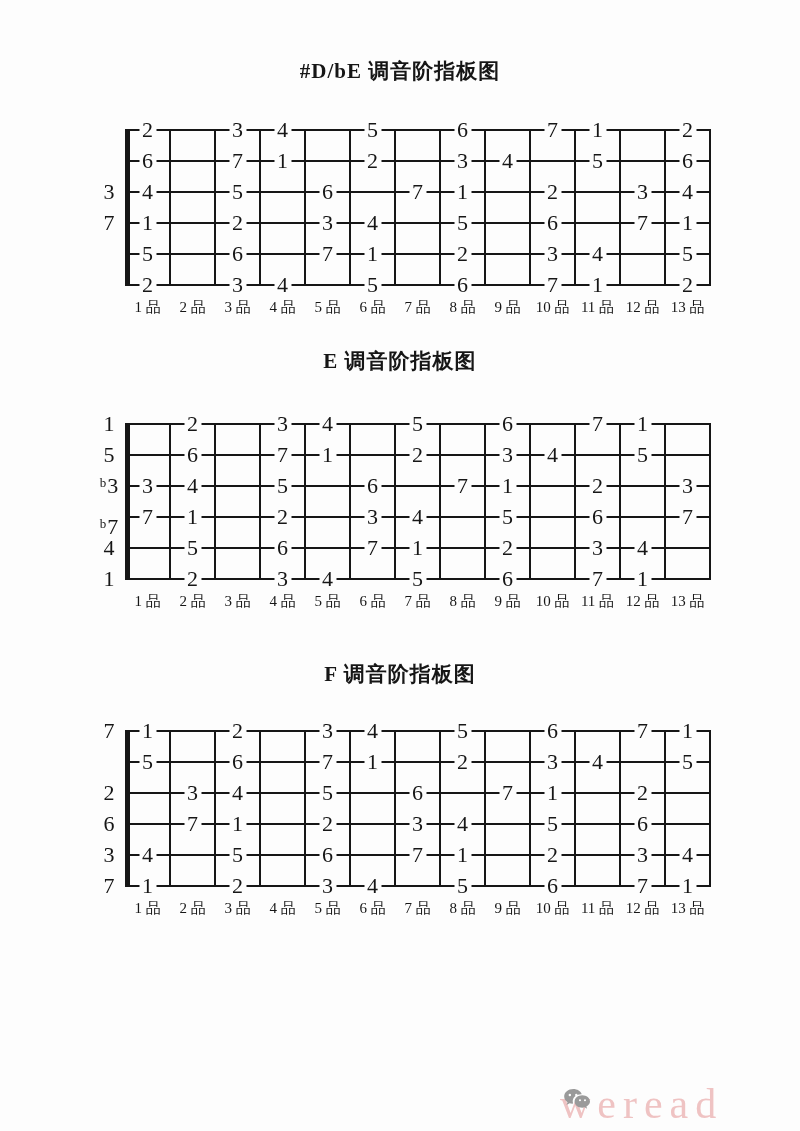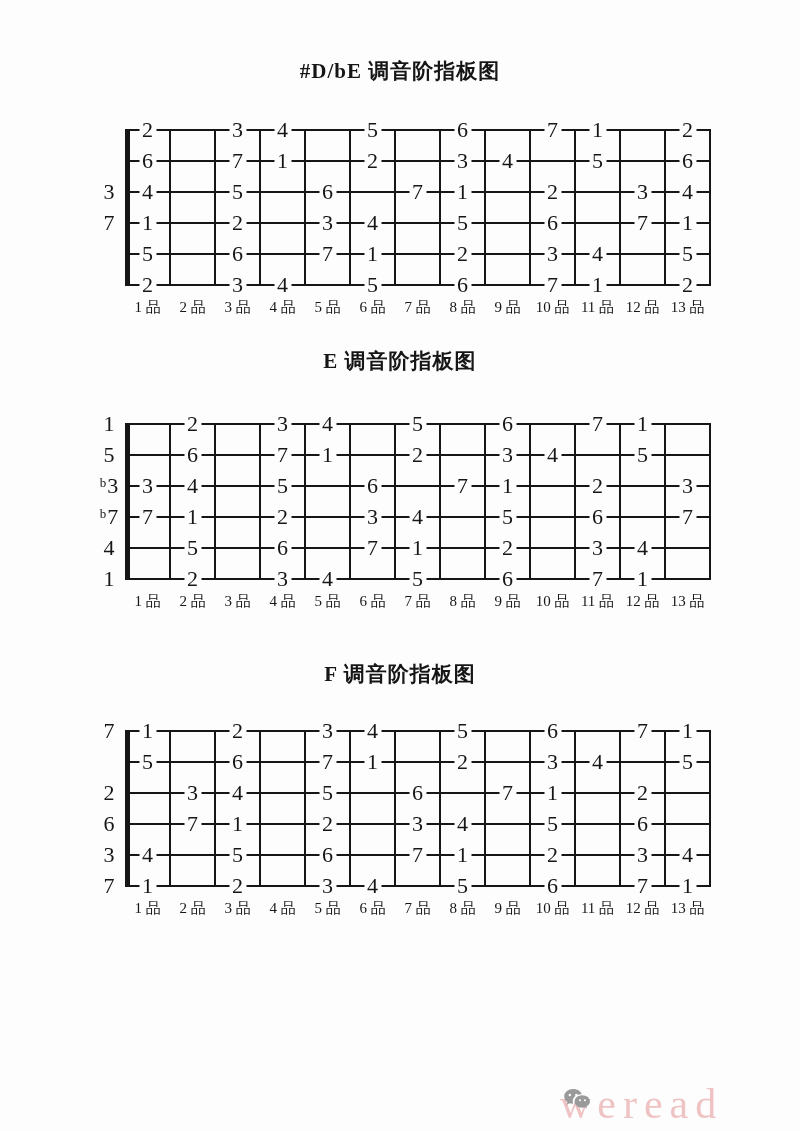--- a/index.html
+++ b/index.html
@@ -157,21 +157,21 @@
         <div class="fret-wire" style="left: 314px;"></div>
         <div class="fret-wire" style="left: 359px;"></div>
         <div class="fret-wire" style="left: 404px;"></div>
         <div class="fret-wire" style="left: 449px;"></div>
         <div class="fret-wire" style="left: 494px;"></div>
         <div class="fret-wire" style="left: 539px;"></div>
         <div class="fret-wire" style="left: 584px;"></div>
         <span class="note open" style="left: -16px; top: 0px;"><span class="dots above"><span class="octave-dot"></span></span><span class="num">1</span></span>
         <span class="note open" style="left: -16px; top: 31px;"><span class="num">5</span></span>
         <span class="note open" style="left: -16px; top: 62px;"><span class="num"><span class="flat">b</span>3</span></span>
-        <span class="note open" style="left: -16px; top: 93px;"><span class="num"><span class="flat">b</span>7</span></span>
+        <span class="note open" style="left: -16px; top: 103px;"><span class="num"><span class="flat">b</span>7</span></span>
         <span class="note open" style="left: -16px; top: 124px;"><span class="num">4</span><span class="dots below"><span class="octave-dot"></span></span></span>
         <span class="note open" style="left: -16px; top: 155px;"><span class="num">1</span><span class="dots below"><span class="octave-dot"></span></span></span>
         <span class="note" style="left: 67.5px; top: 0px;"><span class="dots above"><span class="octave-dot"></span></span><span class="num">2</span></span>
         <span class="note" style="left: 157.5px; top: 0px;"><span class="dots above"><span class="octave-dot"></span></span><span class="num">3</span></span>
         <span class="note" style="left: 202.5px; top: 0px;"><span class="dots above"><span class="octave-dot"></span></span><span class="num">4</span></span>
         <span class="note" style="left: 292.5px; top: 0px;"><span class="dots above"><span class="octave-dot"></span></span><span class="num">5</span></span>
         <span class="note" style="left: 382.5px; top: 0px;"><span class="dots above"><span class="octave-dot"></span></span><span class="num">6</span></span>
         <span class="note" style="left: 472.5px; top: 0px;"><span class="dots above"><span class="octave-dot"></span></span><span class="num">7</span></span>
         <span class="note" style="left: 517.5px; top: 0px;"><span class="dots above"><span class="octave-dot"></span><span class="octave-dot"></span></span><span class="num">1</span></span>
         <span class="note" style="left: 67.5px; top: 31px;"><span class="num">6</span></span>

